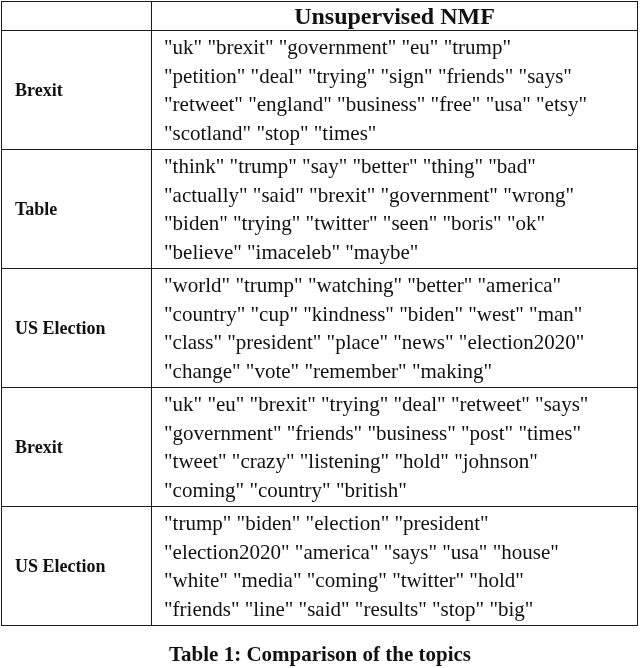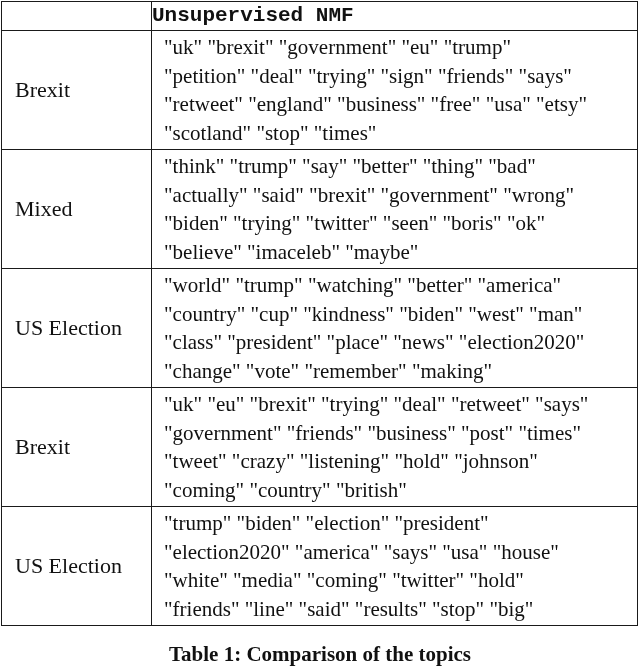--- a/index.html
+++ b/index.html
@@ -24,29 +24,28 @@
       table-layout: fixed;
     }
     table.topics td {
       border: 1.5px solid #1a1a1a;
       padding: 0;
       vertical-align: middle;
     }
     col.label-col { width: 150px; }
     td.section-header {
       height: 28px;
-      text-align: left;
+      text-align: center;
       font-weight: bold;
-      font-size: 21px;
+      font-size: 24px;
       line-height: 28px;
-      font-family: Liberation Mono, monospace;
     }
     td.row-label {
-      font-weight: normal;
-      font-size: 22px;
+      font-weight: bold;
+      font-size: 18px;
       padding-left: 13px !important;
       margin-top: 16px;
     }
     td.words-cell {
       padding: 2px 4px 2px 12px !important;
       font-size: 21px;
       line-height: 28.5px;
       height: 114px;
     }
     .word-line {
@@ -82,21 +81,21 @@
     <tr>
       <td class="row-label">Brexit</td>
       <td class="words-cell">
         <span class="word-line">"uk" "brexit" "government" "eu" "trump"</span>
         <span class="word-line">"petition" "deal" "trying" "sign" "friends" "says"</span>
         <span class="word-line">"retweet" "england" "business" "free" "usa" "etsy"</span>
         <span class="word-line">"scotland" "stop" "times"</span>
       </td>
     </tr>
     <tr>
-      <td class="row-label">Mixed</td>
+      <td class="row-label">Table</td>
       <td class="words-cell">
         <span class="word-line">"think" "trump" "say" "better" "thing" "bad"</span>
         <span class="word-line">"actually" "said" "brexit" "government" "wrong"</span>
         <span class="word-line">"biden" "trying" "twitter" "seen" "boris" "ok"</span>
         <span class="word-line">"believe" "imaceleb" "maybe"</span>
       </td>
     </tr>
     <tr>
       <td class="row-label">US Election</td>
       <td class="words-cell">

